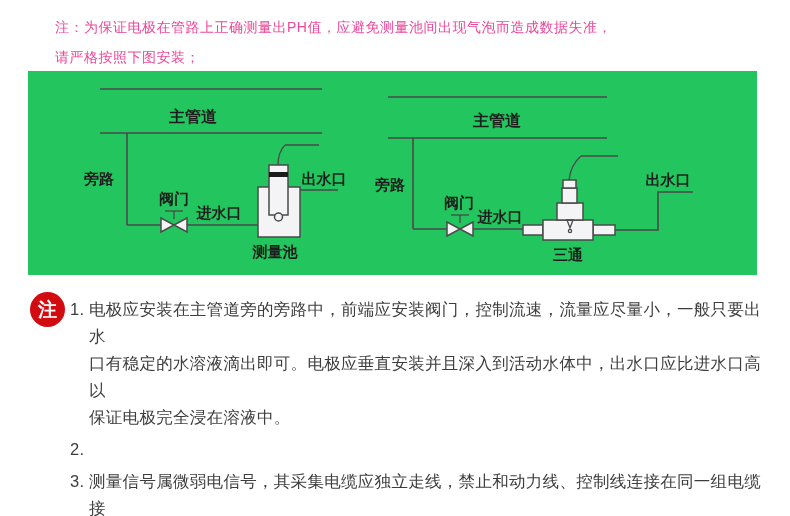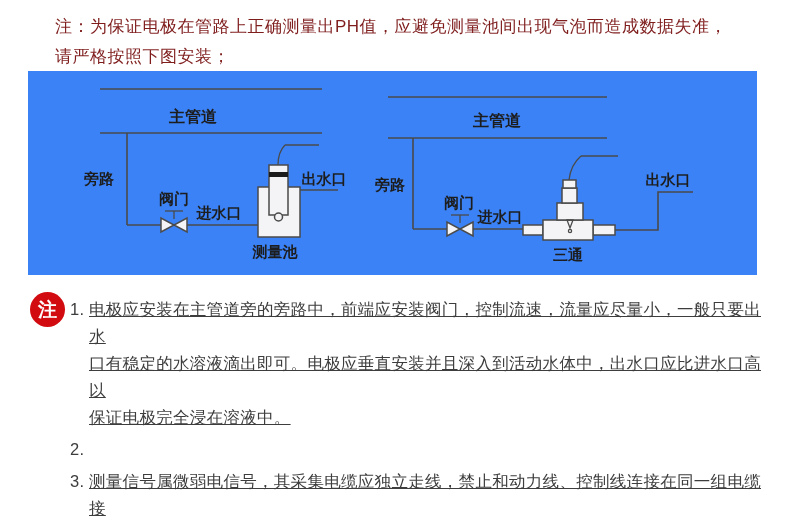--- a/index.html
+++ b/index.html
@@ -3,21 +3,21 @@
 <meta charset="utf-8">
 <style>
   html,body{margin:0;padding:0;background:#fff;}
   body{
     width:790px;height:516px;position:relative;overflow:hidden;
     font-family:"Liberation Sans","DejaVu Sans",sans-serif;
     -webkit-font-smoothing:antialiased;
   }
   .note-header{
     position:absolute;left:55px;top:12px;width:720px;
-    font-size:17px;line-height:30px;color:#7f1d1d;
+    font-size:14px;line-height:30px;color:#ec4899;
     white-space:pre-line;letter-spacing:0.5px;
   }
   .diagram-panel{
     position:absolute;left:28px;top:71px;width:729px;height:204px;
     background:#f4f4f6;
   }
   .diagram-panel svg{display:block;width:729px;height:204px;}
   .pipe{stroke:#4a4a4a;stroke-width:1.6;fill:none;}
   .thin{stroke:#4a4a4a;stroke-width:1.3;fill:none;}
   .part{stroke:#4a4a4a;stroke-width:1.5;fill:#f4f4f6;}
@@ -31,29 +31,29 @@
     position:absolute;left:30px;top:292px;width:35px;height:35px;
     border-radius:50%;display:flex;align-items:center;justify-content:center;
     color:#fff;font-size:19px;font-weight:bold;
   }
   .notes-list{
     position:absolute;left:70px;top:296px;width:705px;
     color:#3d3d3d;font-size:16.5px;line-height:27px;letter-spacing:0.3px;
   }
   .note-item{display:flex;margin-bottom:5px;}
   .note-num{flex:0 0 19px;}
-  .note-text{white-space:pre-line;text-decoration:underline;}
+  .note-text{white-space:pre-line;}
 </style>
 </head>
 <body>
 
 <div class="note-header">注：为保证电极在管路上正确测量出PH值，应避免测量池间出现气泡而造成数据失准，
 请严格按照下图安装；</div>
 
-<div class="diagram-panel" style="background: #3b82f6;">
+<div class="diagram-panel" style="background: #22c55e;">
   <svg viewBox="0 0 729 204">
 
     <g>
       <line class="pipe" x1="72" y1="18" x2="294" y2="18"></line>
       <text class="dlabel big" x="165" y="51" text-anchor="middle">主管道</text>
       <line class="pipe" x1="72" y1="62" x2="294" y2="62"></line>
       <line class="pipe" x1="99" y1="62" x2="99" y2="154"></line>
       <text class="dlabel" x="71" y="113" text-anchor="middle">旁路</text>
 
       <text class="dlabel" x="146" y="133" text-anchor="middle">阀门</text>

